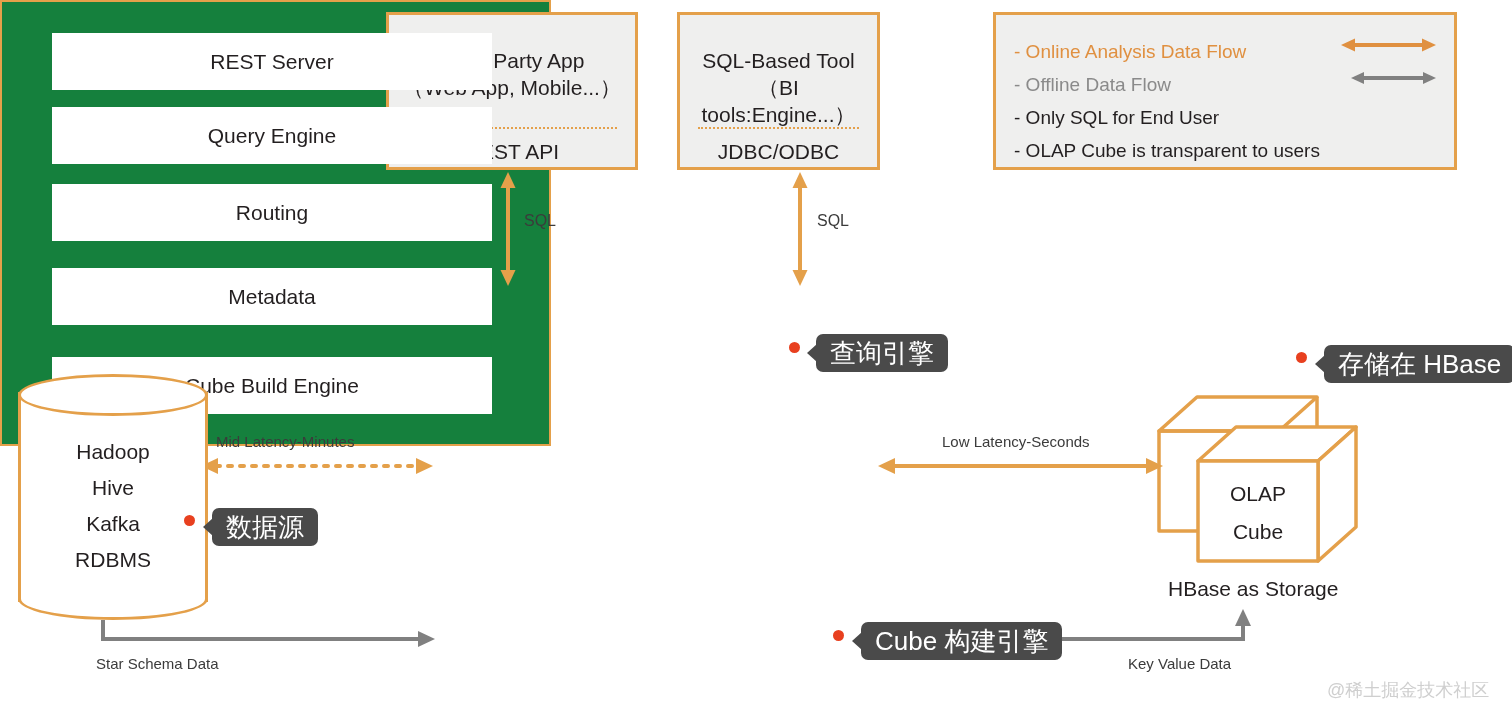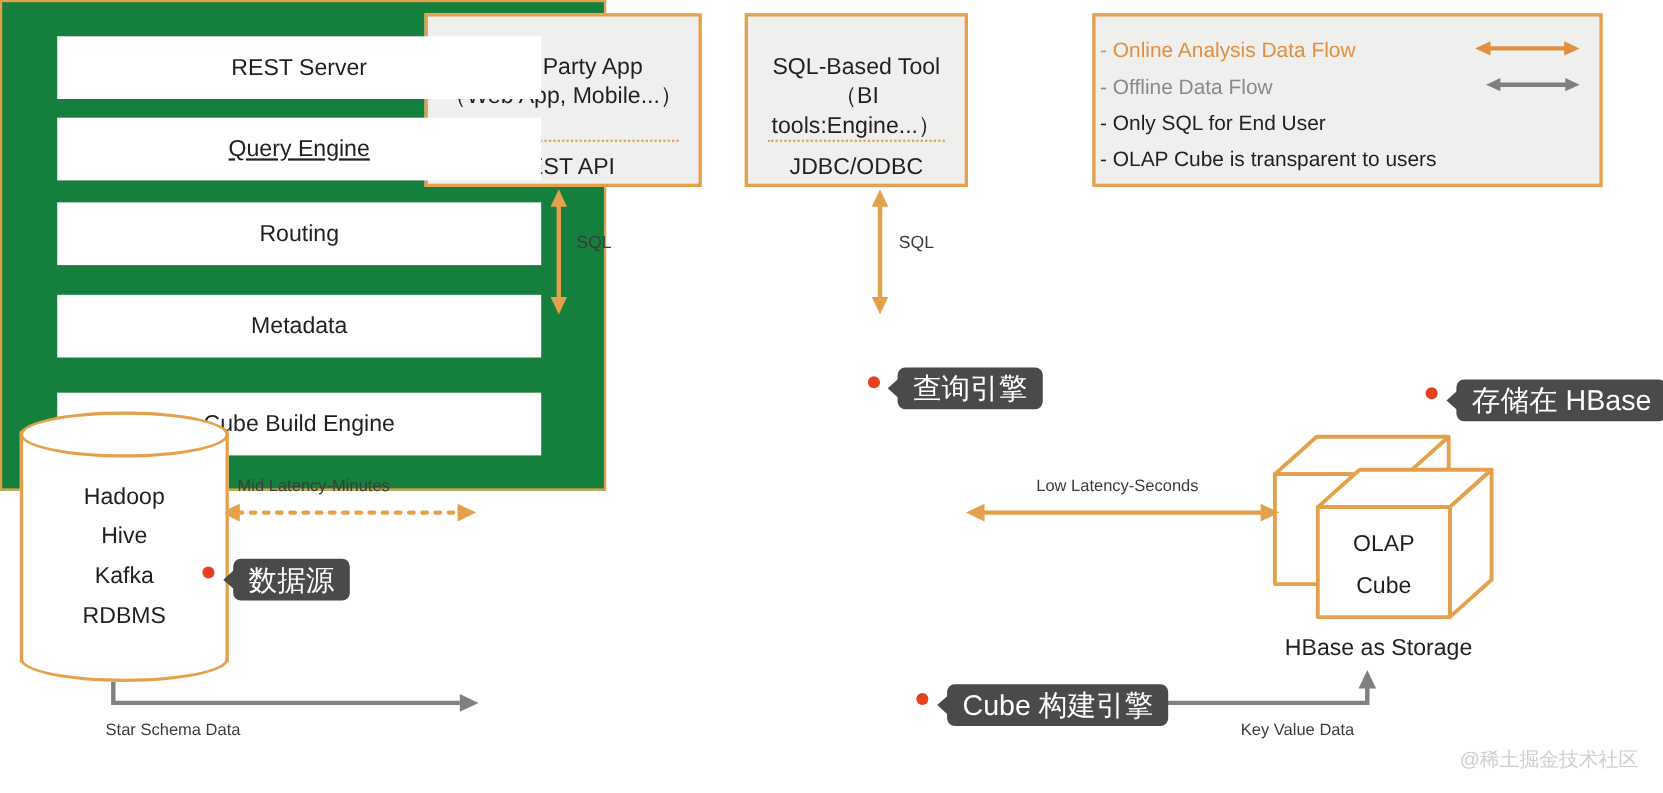--- a/index.html
+++ b/index.html
@@ -23,22 +23,22 @@
   }
   
   #box-thirdparty{left:386px;top:12px;width:252px;height:158px;}
   #box-sqltool{left:677px;top:12px;width:203px;height:158px;}
   .srcbox .l1{position:absolute;left:0;right:0;top:33px;font-size:21px;}
   .srcbox .l2{position:absolute;left:0;right:0;top:60px;font-size:21px;}
   .srcbox .div{top:112px;}
   .srcbox .l3{position:absolute;left:0;right:0;top:124px;font-size:21px;}
   
   #legend{left:993px;top:12px;width:464px;height:158px;}
-  .lg-row{position:absolute;left:4px;right:14px;height:32px;font-size:19px;
-          display:flex;align-items:center;}
+  .lg-row{position:absolute;left:18px;right:14px;height:32px;font-size:19px;
+          display:flex;align-items:flex-end;}
   .lg-row .lbl{white-space:nowrap;}
   .lg-arrow{position:absolute;right:4px;top:50%;transform:translateY(-50%);}
   
   #platform{left:381px;top:255px;width:551px;height:446px;
             background:#15803d;border:2px solid #e4a04a;box-sizing:border-box;}
   .layer{
     position:absolute;left:52px;width:440px;height:57px;background:#ffffff;
     display:flex;align-items:center;justify-content:center;
     font-size:21px;color:#231f20;
   }
@@ -152,21 +152,21 @@
   </g>
 
   <g>
     <path d="M1055 639 L1243 639 L1243 624" fill="none" stroke="#808080" stroke-width="4"></path>
     <path d="M1243 609 L1235 626 L1251 626 Z" fill="#808080"></path>
   </g>
 </svg>
 
 <div id="platform">
   <div class="layer" style="top:33px;">REST Server</div>
-  <div class="layer" style="top:107px;text-decoration:underline;">Query Engine</div>
+  <div class="layer" style="top:107px;">Query Engine</div>
   <div class="layer" style="top:184px;">Routing</div>
   <div class="layer" style="top:268px;">Metadata</div>
   <div class="layer" style="top:357px;">Cube Build Engine</div>
 </div>
 
 <div id="cylinder" class="abs">
   <div class="cyl-body"></div>
   <div class="cyl-bot"></div>
   <div class="cyl-top"></div>
   <div class="cyl-lines">

